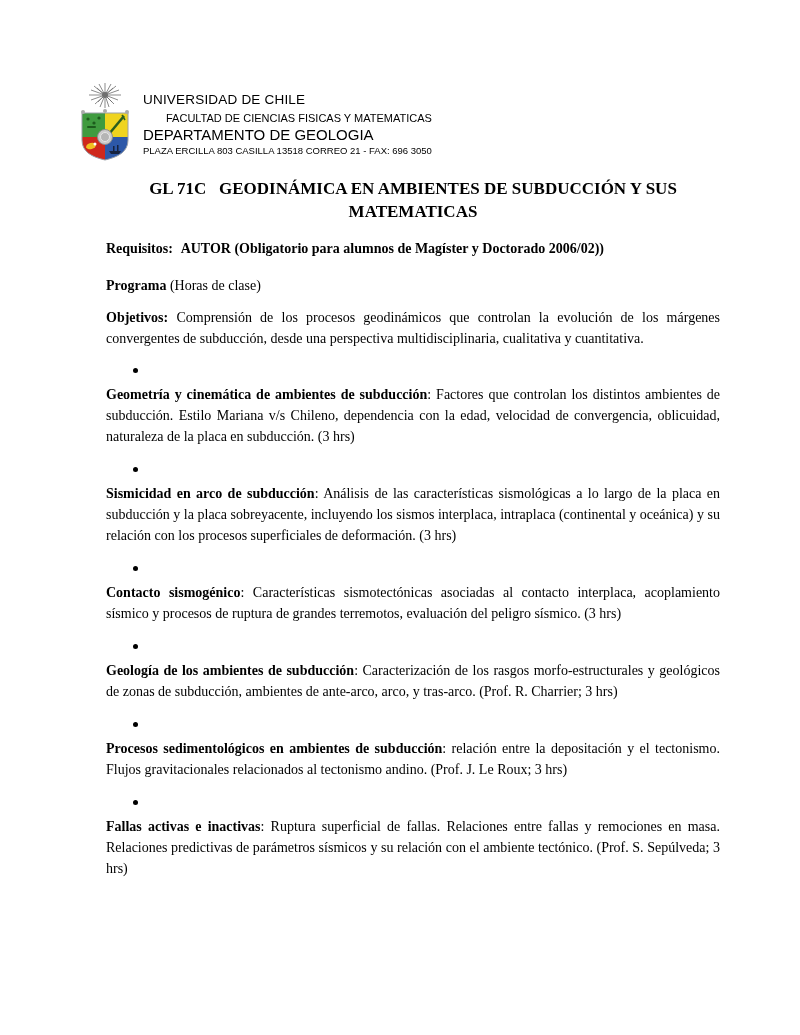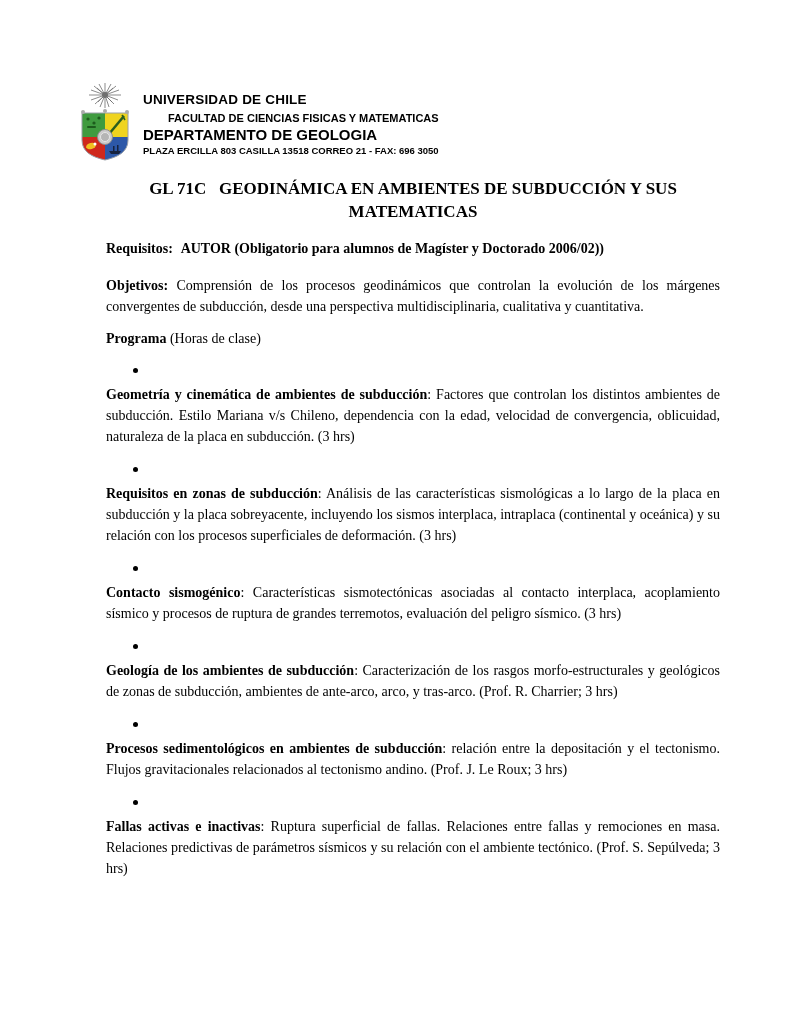--- a/index.html
+++ b/index.html
@@ -16,21 +16,21 @@
   .letterhead {
     display: flex;
     align-items: flex-start;
     margin: 82px 80px 0 78px;
   }
   .crest { width: 54px; height: 80px; flex: 0 0 54px; }
   .letterhead-text {
     margin-left: 11px;
     padding-top: 11px;
     font-family: "Liberation Sans", sans-serif;
-    font-weight: bold;
+    font-weight: normal;
     line-height: 1.1;
   }
   .lh-university { font-size: 13.5px; letter-spacing: 0.2px; }
   .lh-faculty    { font-size: 11px;  margin-top: 4px; text-align: right; }
   .lh-department { font-size: 15px;  margin-top: 3px; }
   .lh-address    { font-size: 9.5px; margin-top: 3px; }
 
   
   .doc {
     margin: 15px 80px 0 106px; 
@@ -144,32 +144,32 @@
 <div class="doc">
 
   <div class="course-title">
     <div>GL 71C &nbsp; GEODINÁMICA EN AMBIENTES DE SUBDUCCIÓN Y SUS</div>
     <div>MATEMATICAS</div>
   </div>
 
 
   <p class="field"><span class="gap-wide">Requisitos:</span> <span>AUTOR (Obligatorio para alumnos de Magíster y Doctorado 2006/02))</span></p>
 
+  <p class="para"><b>Programa</b> <span>(Horas de clase)</span></p>
+
   <p class="para" style="margin-bottom:11px;"><b>Objetivos:</b> <span>Comprensión de los procesos geodinámicos que controlan la evolución de los márgenes convergentes de subducción, desde una perspectiva multidisciplinaria, cualitativa y cuantitativa.</span></p>
-
-  <p class="para"><b>Programa</b> <span>(Horas de clase)</span></p>
 
   <ul class="program-list">
     <li>
       <span class="bullet-marker"></span>
       <div class="li-body"><b>Geometría y cinemática de ambientes de subducción</b><span>: Factores que controlan los distintos ambientes de subducción. Estilo Mariana v/s Chileno, dependencia con la edad, velocidad de convergencia, oblicuidad, naturaleza de la placa en subducción. (3 hrs)</span></div>
     </li>
     <li>
       <span class="bullet-marker"></span>
-      <div class="li-body"><b>Requisitos en zonas de subducción</b><span>: Análisis de las características sismológicas a lo largo de la placa en subducción y la placa sobreyacente, incluyendo los sismos interplaca, intraplaca (continental y oceánica) y su relación con los procesos superficiales de deformación. (3 hrs)</span></div>
+      <div class="li-body"><b>Sismicidad en arco de subducción</b><span>: Análisis de las características sismológicas a lo largo de la placa en subducción y la placa sobreyacente, incluyendo los sismos interplaca, intraplaca (continental y oceánica) y su relación con los procesos superficiales de deformación. (3 hrs)</span></div>
     </li>
     <li>
       <span class="bullet-marker"></span>
       <div class="li-body"><b>Contacto sismogénico</b><span>: Características sismotectónicas asociadas al contacto interplaca, acoplamiento sísmico y procesos de ruptura de grandes terremotos, evaluación del peligro sísmico. (3 hrs)</span></div>
     </li>
     <li>
       <span class="bullet-marker"></span>
       <div class="li-body"><b>Geología de los ambientes de subducción</b><span>: Caracterización de los rasgos morfo-estructurales y geológicos de zonas de subducción, ambientes de ante-arco, arco, y tras-arco. (Prof. R. Charrier; 3 hrs)</span></div>
     </li>
     <li>

